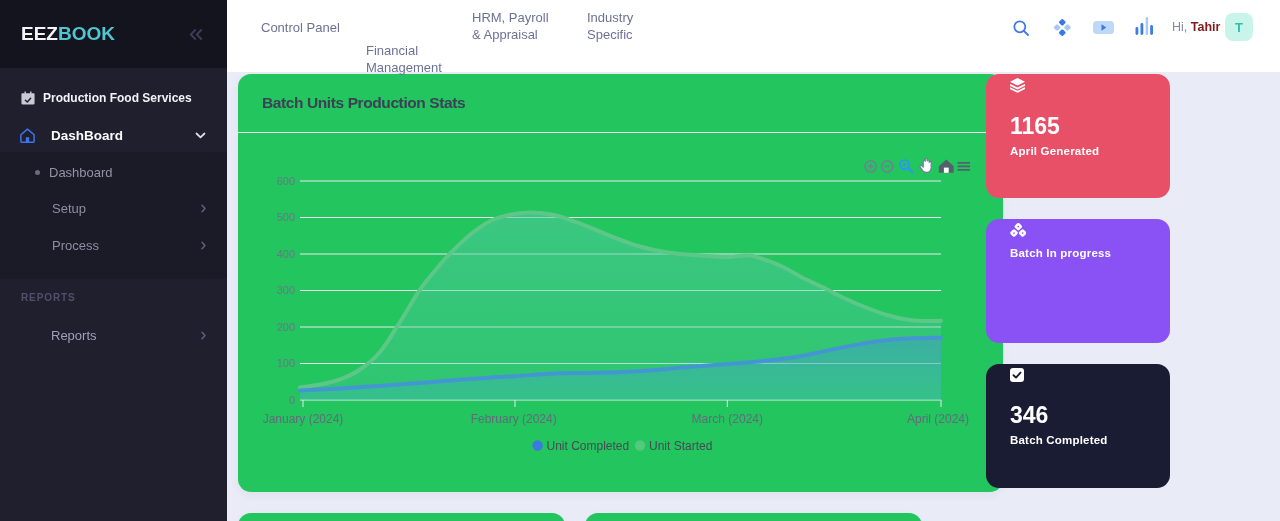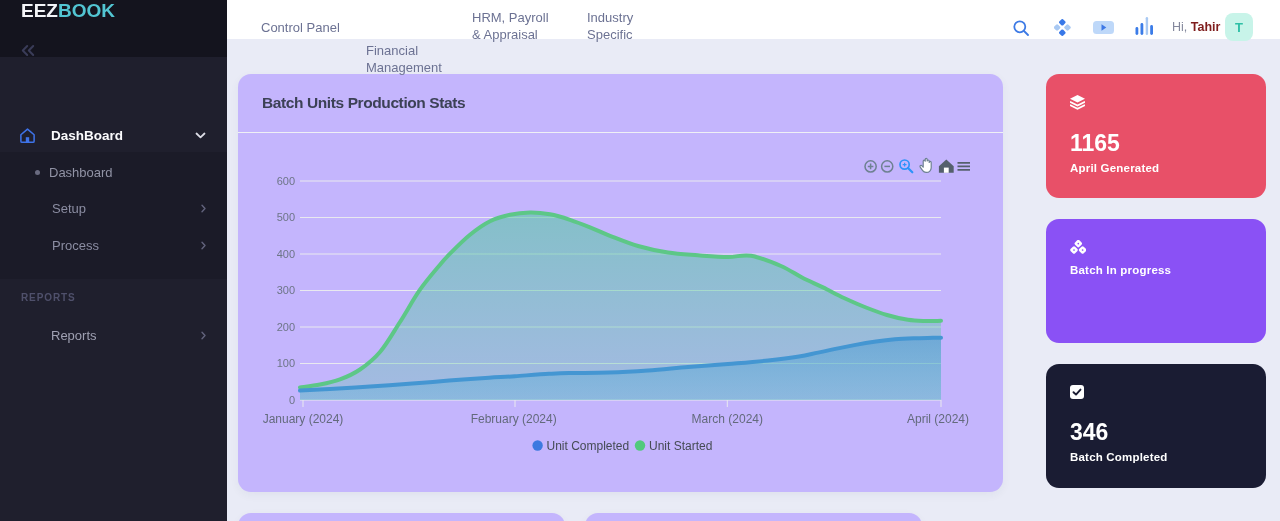--- a/index.html
+++ b/index.html
@@ -1,65 +1,72 @@
 <!DOCTYPE html>
 <html><head>
 <meta charset="utf-8">
 <style>
   * { margin:0; padding:0; box-sizing:border-box; }
   html,body { width:1280px; height:521px; overflow:hidden; font-family:"Liberation Sans",sans-serif; background:#e9ebf6; }
   
   .sidebar { position:fixed; left:0; top:0; width:227px; height:521px; background:#1f1f2d; z-index:5; }
-  .sb-head { height:57px; background:#14141e; display:flex; justify-content:space-between; padding:0 24px 0 21px;flex-direction:column; }
+  .sb-head { height:68px; background:#14141e; display:flex; align-items:center; justify-content:space-between; padding:0 24px 0 21px; }
   .logo { font-size:19px; font-weight:bold; letter-spacing:0; color:#f4f5f8; }
   .logo span { color:#52c5d2; }
   .collapse-ic { color:#3f415f; }
   .sb-item { position:absolute; left:0; width:227px; display:flex; align-items:center; }
   .pfs { top:84px; height:27px; padding-left:21px; color:#f2f3f7; font-size:12px; font-weight:bold; }
   .pfs svg { margin-right:8px; }
   .dash { top:122px; height:27px; padding-left:19px; color:#fbfbfd; font-size:13.5px; font-weight:bold; }
   .dash svg.home { margin-right:15px; }
   .submenu-bg { position:absolute; top:152px; left:0; width:227px; height:127px; background:rgba(0,0,0,.10); }
   .sub1 { top:161px; height:22px; padding-left:35px; color:#9193a5; font-size:13px; font-weight:500; }
   .sub1 .dot { width:5px; height:5px; border-radius:50%; background:#6a6b80; margin-right:9px; }
   .sub2 { top:197px; height:22px; padding-left:52px; color:#8b8da2; font-size:13px; font-weight:500; }
   .sub3 { top:234px; height:22px; padding-left:52px; color:#8b8da2; font-size:13px; font-weight:500; }
   .sec-label { position:absolute; top:292px; left:21px; color:#4f506b; font-size:10px; font-weight:bold; letter-spacing:0.9px; }
   .sub4 { top:324px; height:22px; padding-left:51px; color:#9fa0b2; font-size:13px; font-weight:500; }
   .chev-r { position:absolute; right:21px; }
   
-  .topbar { position:fixed; left:227px; top:0; right:0; height:39px; background:#fff; z-index:4; }
+  .topbar { position:fixed; left:227px; top:0; right:0; height:72px; background:#fff; z-index:4; }
   .nav-item { position:absolute; color:#6c7293; font-size:13px; font-weight:500; line-height:16.5px; }
   .ti { position:absolute; }
   .hi { position:absolute; top:20px; left:945px; font-size:12.5px; color:#84889c; }
   .hi b { color:#7f1d1d; font-weight:bold; }
   .avatar { position:absolute; top:13px; left:998px; width:28px; height:28px; border-radius:8px; background:#c8f4e9; color:#2fc0a6; font-weight:bold; font-size:13px; display:flex; align-items:center; justify-content:center; }
   
-  .card { position:absolute; background:#c4b5fd; border-radius:13px; box-shadow:0 3px 10px rgba(48,53,84,.05); }
+  .card { position:absolute; background:#22c55e; border-radius:13px; box-shadow:0 3px 10px rgba(48,53,84,.05); }
   .chart-card { left:238px; top:74px; width:765px; height:418px; }
   .chart-title { position:absolute; left:24px; top:20px; font-size:15.5px; font-weight:bold; color:#3c4156; letter-spacing:-0.4px; }
   .chart-divider { position:absolute; left:0; top:58px; width:765px; height:1px; background:#eff0f5; }
-  .stat { position:absolute; left:1046px; width:220px; height:124px; border-radius:13px; color:#fff; padding:21px 24px; }
+  .stat { position:absolute; left:986px; width:184px; height:124px; border-radius:13px; color:#fff; padding:4px 24px; }
   .stat .num { font-size:23px; font-weight:bold; margin-top:16px; letter-spacing:0; }
   .stat .lbl { font-size:11.5px; font-weight:bold; margin-top:5px; letter-spacing:.2px; }
   .stat-red { top:74px; background:#e85068; }
   .stat-purple { top:219px; background:#8a51f5; }
   .stat-dark { top:364px; background:#1a1c33; }
   .bcard1 { left:238px; top:513px; width:327px; height:60px; }
   .bcard2 { left:585px; top:513px; width:337px; height:60px; }
 </style>
 </head>
 <body>
 
   <div class="sidebar">
     <div class="sb-head">
       <div class="logo">EEZ<span>BOOK</span></div>
       <svg class="collapse-ic" width="14" height="13" viewBox="0 0 14 13">
         <path d="M6.2 2 L1.8 6.5 L6.2 11 M12.2 2 L7.8 6.5 L12.2 11" fill="none" stroke="#3a3c58" stroke-width="2" stroke-linecap="round" stroke-linejoin="round"></path>
       </svg>
+    </div>
+    <div class="sb-item pfs">
+      <svg width="14" height="14" viewBox="0 0 16 16">
+        <path fill="#c9cad4" d="M4 0.5 h1.6 v2 H4 z M10.4 0.5 H12 v2 h-1.6 z M1.5 2.5 h13 a1 1 0 0 1 1 1 V14 a1.5 1.5 0 0 1 -1.5 1.5 h-12 A1.5 1.5 0 0 1 .5 14 V3.5 a1 1 0 0 1 1-1 z M.5 5.6 h15 v1.2 H.5 z"></path>
+        <path d="M5 10.5 l2.2 2 L11 8.3" fill="none" stroke="#1f1f2d" stroke-width="1.7" stroke-linecap="round" stroke-linejoin="round"></path>
+      </svg>
+      <span>Production Food Services</span>
     </div>
     <div class="sb-item dash">
       <svg class="home" width="17" height="17" viewBox="0 0 18 18">
         <path d="M2 8.2 L9 2.2 L16 8.2 V15 a1.2 1.2 0 0 1 -1.2 1.2 H3.2 A1.2 1.2 0 0 1 2 15 Z" fill="none" stroke="#3e73e9" stroke-width="1.6" stroke-linejoin="round"></path>
         <path d="M7.2 16 V10.8 h3.6 V16" fill="#3e73e9"></path>
       </svg>
       <span>DashBoard</span>
       <svg class="chev-r" width="11" height="7" viewBox="0 0 11 7">
         <path d="M1.5 1.5 L5.5 5.3 L9.5 1.5" fill="none" stroke="#dcdde6" stroke-width="1.8" stroke-linecap="round" stroke-linejoin="round"></path>
       </svg>

